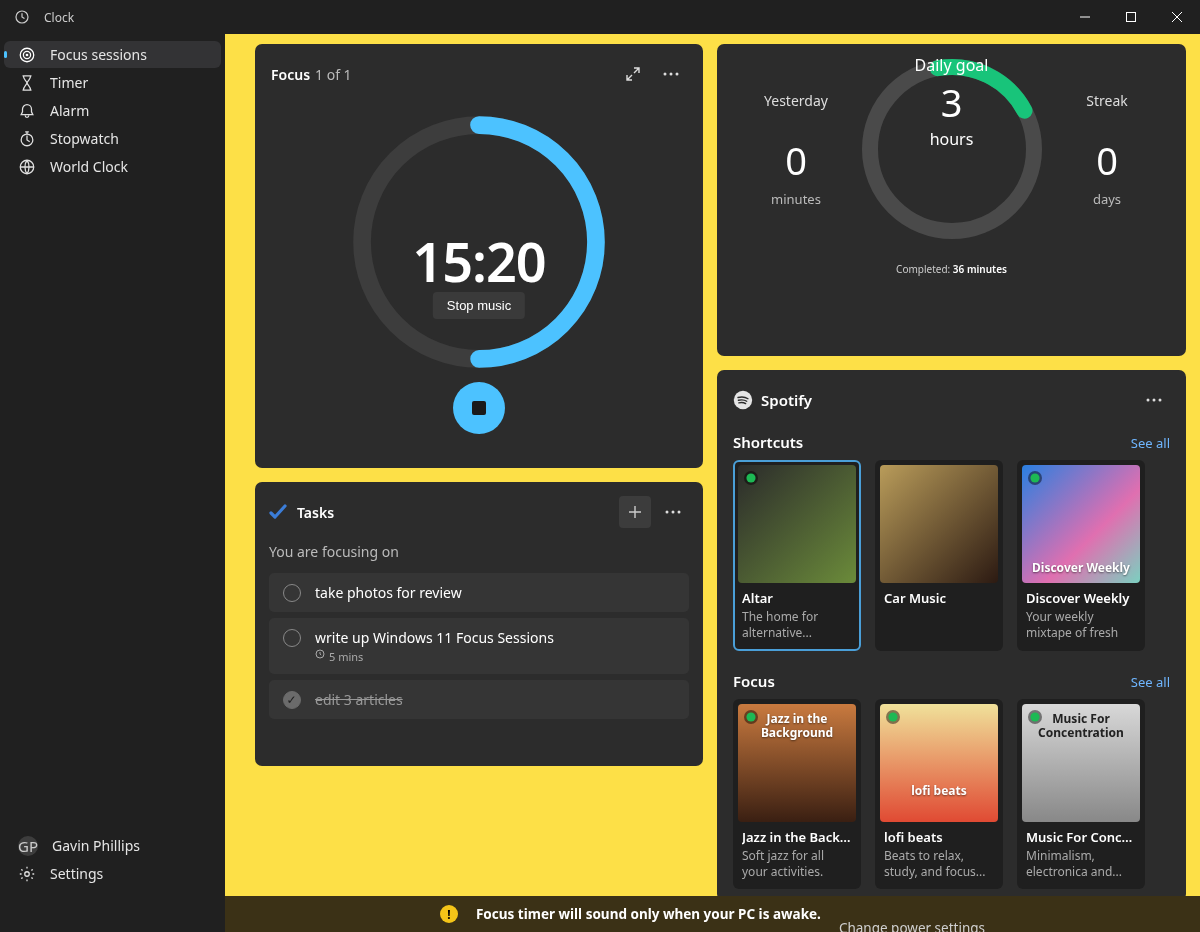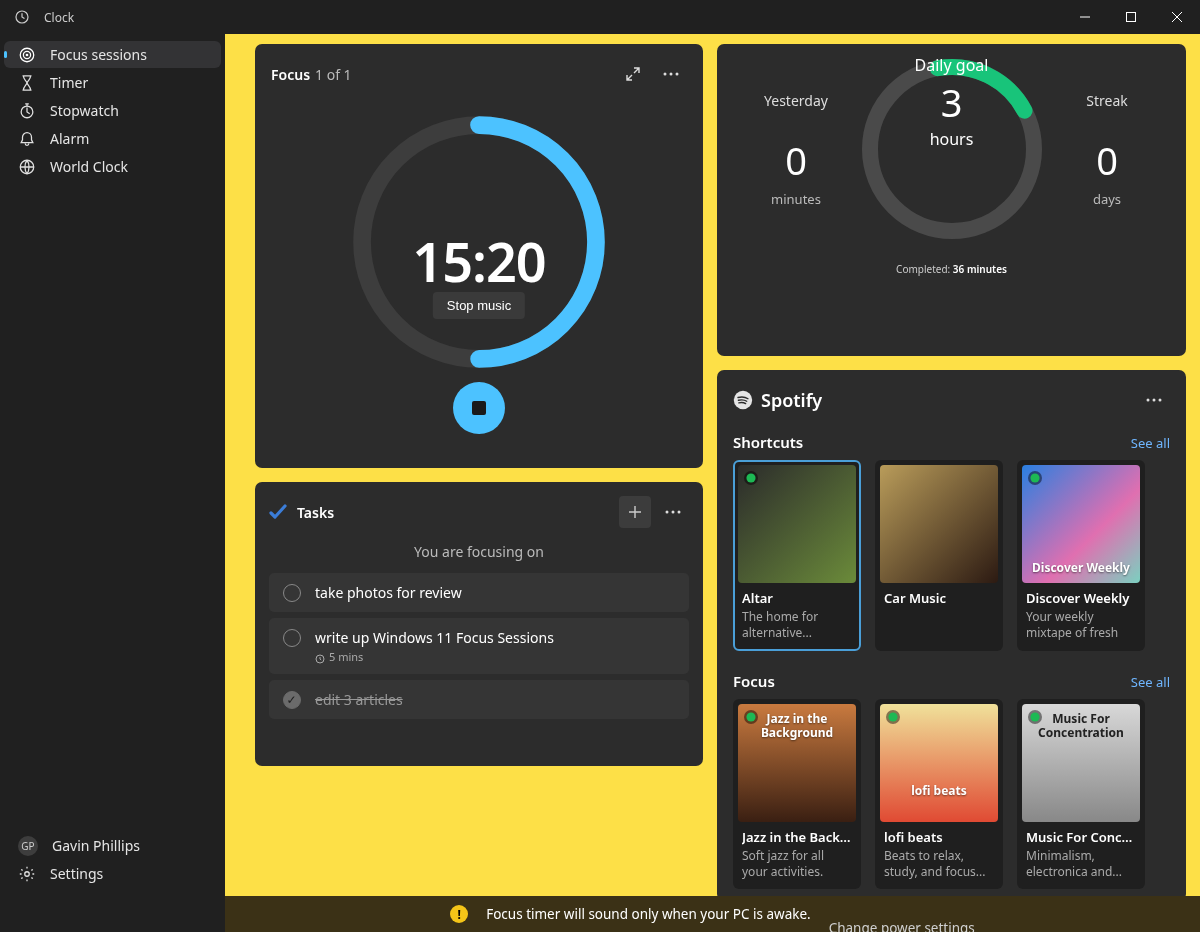--- a/index.html
+++ b/index.html
@@ -115,31 +115,31 @@
 .metric .unit { font-size:13px; color:#bbb; }
 .goal-ring { width:190px; height:190px; position:relative; }
 .goal-center { position:absolute; top:0; left:0; right:0; bottom:0; display:flex; flex-direction:column; align-items:center; }
 .completed-line { text-align:center; margin-top:18px; font-size:10px; color:#ccc; }
 .completed-line b { color:#fff; font-weight:600; }
 
 
 .tasks-card .card-hdr { padding:14px 14px; }
 .taskicon { display:flex; align-items:center; margin-right:10px; }
 .tasks-body { padding:0 14px; }
-.tasks-body .focus-on { font-size:14px; color:#bbb; margin-bottom:12px;text-align:center; }
+.tasks-body .focus-on { font-size:14px; color:#bbb; margin-bottom:12px; }
 .task-row {
   background:#353535; border-radius:5px; padding:10px 14px; margin-bottom:6px;
   display:flex; align-items:flex-start; gap:14px; font-size:14px;
 }
 .task-check { width:18px; height:18px; border:1.5px solid #888; border-radius:50%; flex-shrink:0; margin-top:1px; }
 .task-check.done { background:#6b6b6b; border-color:#6b6b6b; position:relative; }
 .task-check.done::after { content:'✓'; color:#1f1f1f; font-size:12px; position:absolute; left:2.5px; top:-1px; }
 .task-body { display:flex; flex-direction:column; }
 .task-text.strike { text-decoration:line-through; color:#999; }
-.task-meta { font-size:11px; color:#aaa; display:flex; align-items:flex-end; gap:4px; margin-top:2px; }
+.task-meta { font-size:11px; color:#aaa; display:flex; align-items:flex-start; gap:4px; margin-top:2px; }
 .addbtn {
   width:32px; height:32px; border-radius:4px; background:#3c3c3c;
   display:flex; align-items:center; justify-content:center; color:#ddd;
 }
 
 
 .spotify-card { padding-bottom:12px; }
 .spotify-hdr { display:flex; align-items:center; padding:14px 16px 8px 16px; }
 .spotify-logo { width:20px; height:20px; margin-right:8px; }
 .section-hdr { display:flex; align-items:flex-end; padding: 8px 16px 8px 16px; }
@@ -163,27 +163,27 @@
 .spotify-dot svg { width:10px; height:10px; }
 
 
 .alertbar {
   position:absolute; left:225px; right:0; bottom:0; height:36px;
   background:#3b3116; color:#fff;
   display:flex; align-items:center; justify-content:center; gap:18px;
   font-size:13.5px;
 }
 .alertbar .warnicon { width:18px; height:18px; border-radius:50%; background:#f5c518; display:flex; align-items:center; justify-content:center; color:#000; font-weight:700; font-size:12px; }
-.alertbar .msg { font-weight:400; }
+.alertbar .msg { font-weight:700; }
 .alertbar .link { color:#d0d0d0; font-weight:400;margin-top:28px; }
 
 .avatar-badge {
   width:20px; height:20px; border-radius:50%; background:#3d3d3d;
   display:flex; align-items:center; justify-content:center;
-  font-size:10px; color:#ccc; margin-right:14px;
+  font-size:15px; color:#ccc; margin-right:14px;
 }
 
 
 .art1 { background:linear-gradient(135deg,#2b2b2b,#6b8b3a); }
 .art2 { background:linear-gradient(135deg,#b99c5a,#2c1a12); }
 .art3 { background:linear-gradient(135deg,#2a7fe0,#e06fb0 60%,#7bd0c0); color:#fff; }
 .art4 { background:linear-gradient(180deg,#c97a3f,#3a1f12); }
 .art5 { background:linear-gradient(180deg,#f0e19a,#e04a33); }
 .art6 { background:linear-gradient(180deg,#d8d8d8,#888); }
 .art-label { position:absolute; top:8px; left:8px; right:8px; font-weight:700; font-size:12px; line-height:1.15; text-shadow:0 1px 2px rgba(0,0,0,.5); }
@@ -234,33 +234,33 @@
         <span class="nicon">
             <svg viewBox="0 0 20 20" width="18" height="18" fill="none" stroke="#e0e0e0" stroke-width="1.4">
               <path d="M5 2h10M5 18h10M6 2c0 4 3 5 4 8-1 3-4 4-4 8M14 2c0 4-3 5-4 8 1 3 4 4 4 8"></path>
             </svg>
           </span>
         <span>Timer</span>
       </div>
       <div class="nav-item">
         <span class="nicon">
             <svg viewBox="0 0 20 20" width="18" height="18" fill="none" stroke="#e0e0e0" stroke-width="1.4">
-              <circle cx="10" cy="11" r="6.5"></circle>
-              <path d="M10 6v5l3 2M8 2h4M10 2v2.5"></path>
+              <path d="M10 3a5 5 0 0 1 5 5v3l1.5 3h-13L5 11V8a5 5 0 0 1 5-5zM8 15a2 2 0 0 0 4 0"></path>
             </svg>
           </span>
-        <span>Stopwatch</span>
+        <span>Alarm</span>
       </div>
       <div class="nav-item">
         <span class="nicon">
             <svg viewBox="0 0 20 20" width="18" height="18" fill="none" stroke="#e0e0e0" stroke-width="1.4">
-              <path d="M10 3a5 5 0 0 1 5 5v3l1.5 3h-13L5 11V8a5 5 0 0 1 5-5zM8 15a2 2 0 0 0 4 0"></path>
+              <circle cx="10" cy="11" r="6.5"></circle>
+              <path d="M10 6v5l3 2M8 2h4M10 2v2.5"></path>
             </svg>
           </span>
-        <span>Alarm</span>
+        <span>Stopwatch</span>
       </div>
       <div class="nav-item">
         <span class="nicon">
             <svg viewBox="0 0 20 20" width="18" height="18" fill="none" stroke="#e0e0e0" stroke-width="1.4">
               <circle cx="10" cy="10" r="7.5"></circle>
               <path d="M2.5 10h15M10 2.5c3 4 3 11 0 15M10 2.5c-3 4-3 11 0 15"></path>
             </svg>
           </span>
         <span>World Clock</span>
       </div>
@@ -398,21 +398,21 @@
           </div>
         </div>
       </div>
 
       <div class="card spotify-card" style="margin-top:-112px;">
         <div class="spotify-hdr">
           <svg class="spotify-logo" viewBox="0 0 24 24">
               <circle cx="12" cy="12" r="11" fill="#e5e5e5"></circle>
               <path d="M6 9c4-1 9-.5 12 1.5M6.5 12.3c3.3-.8 7.6-.4 10 1.2M7 15.4c2.7-.6 6.2-.3 8.2 1" stroke="#2c2c2c" stroke-width="1.6" fill="none" stroke-linecap="round"></path>
             </svg>
-          <span class="title" style="font-weight:600;font-size:18px;">Spotify</span>
+          <span class="title" style="font-weight:600;font-size:15px;">Spotify</span>
           <div class="right" style="margin-left:auto;">
             <div class="iconbtn">
                 <svg width="16" height="4" viewBox="0 0 16 4">
                   <circle cx="2" cy="2" r="1.5" fill="#ddd"></circle>
                   <circle cx="8" cy="2" r="1.5" fill="#ddd"></circle>
                   <circle cx="14" cy="2" r="1.5" fill="#ddd"></circle>
                 </svg>
               </div>
           </div>
         </div>

